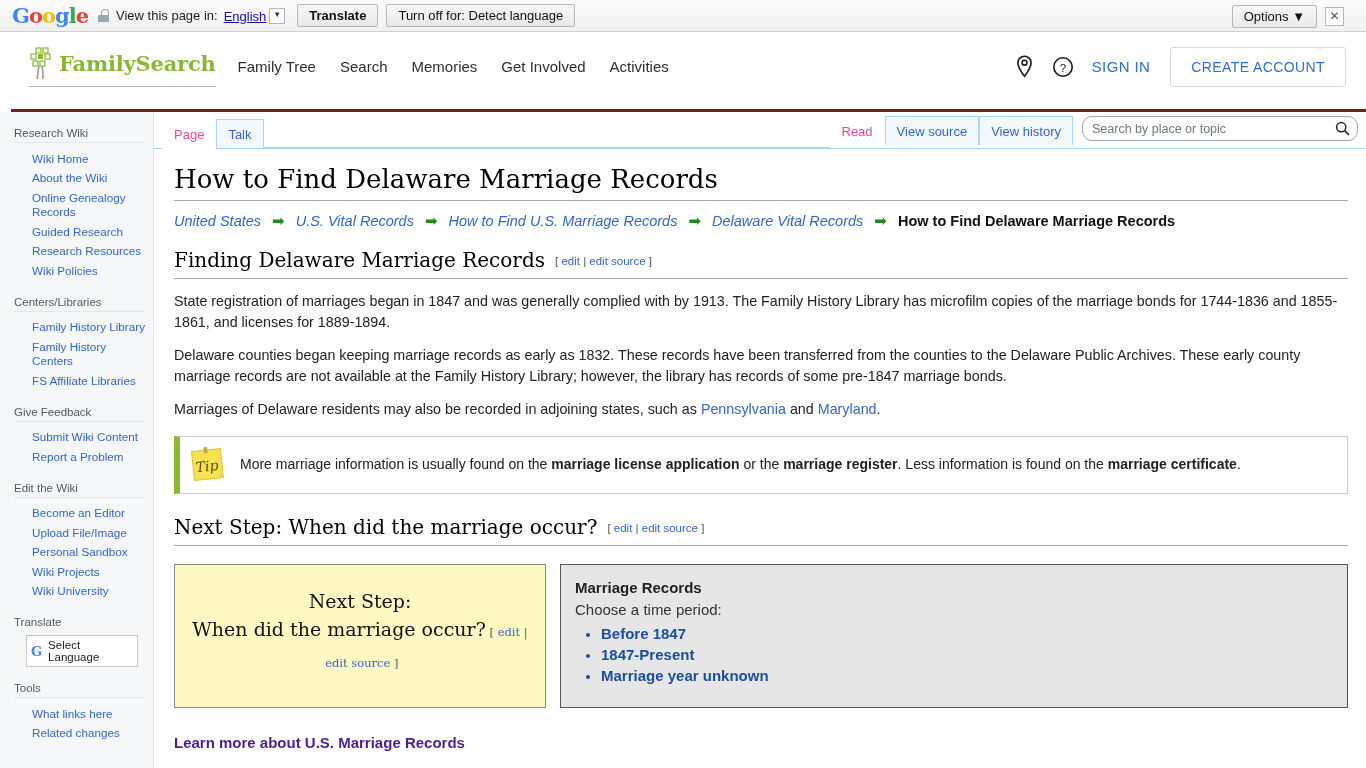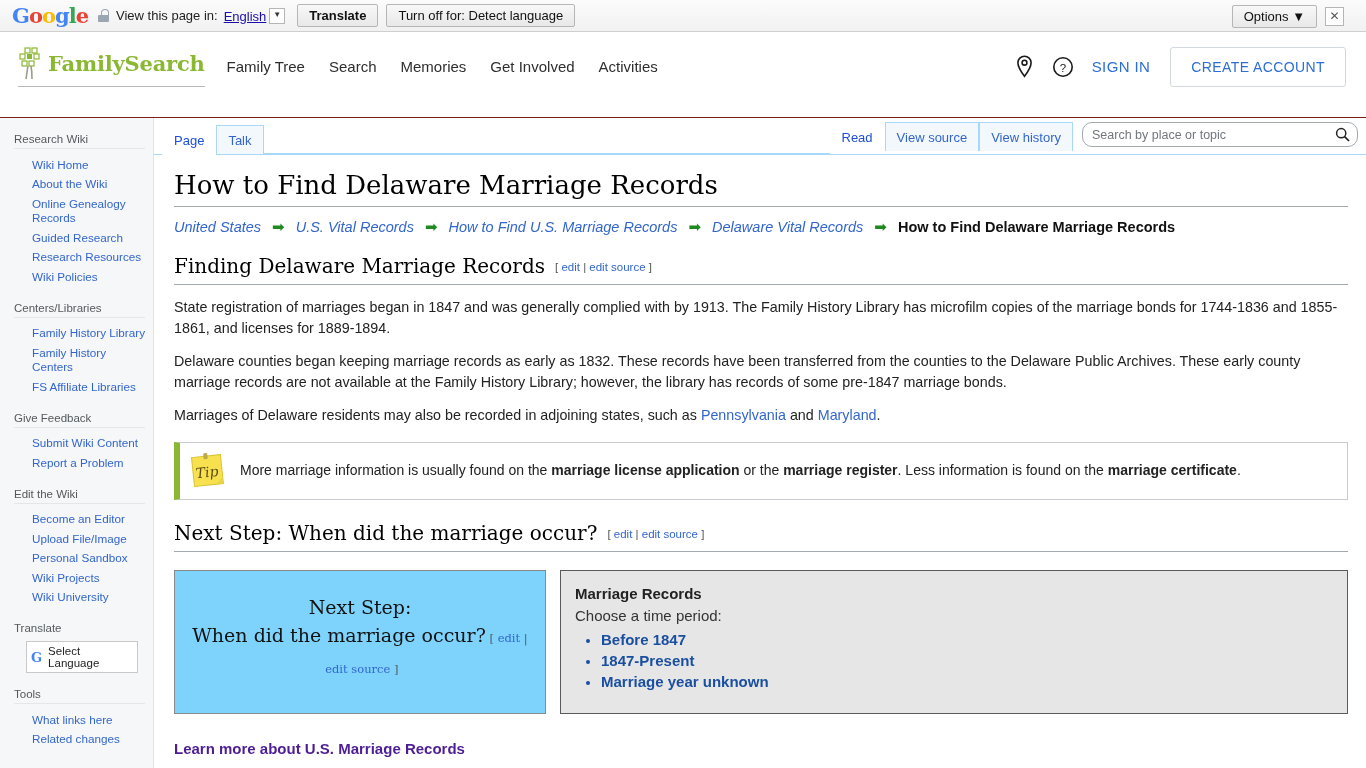--- a/index.html
+++ b/index.html
@@ -32,22 +32,22 @@
     font-size:13px;color:#111;background:linear-gradient(to bottom,#f8f8f8,#e8e8e8);
     border:1px solid #b6b6b6;border-radius:2px;padding:3px 11px;margin-right:8px;cursor:pointer;
     font-family:"Liberation Sans",sans-serif;
   }
   .gbtn.bold{font-weight:bold;}
   .gright{position:absolute;right:22px;top:0;height:32px;display:flex;align-items:center;}
   .gclose{width:17px;height:17px;border:1px solid #b5b5b5;background:#fff;margin-left:8px;
           display:flex;align-items:center;justify-content:center;font-size:12px;color:#555;cursor:pointer;}
 
   
-  .fsheader{height:69px;border-bottom:1px solid #7f1d1d;background:#fff;
-            display:flex;align-items:center;padding:0 20px 16px 18px;position:relative;}
+  .fsheader{height:69px;border-bottom:3px solid #7f1d1d;background:#fff;
+            display:flex;align-items:center;padding:0 20px 8px 18px;position:relative;margin-left:11px;}
   .logoblock{display:flex;align-items:flex-end;margin-right:22px;}
   .logowrap{position:relative;padding-bottom:6px;border-bottom:1px solid #b9b9b9;display:flex;align-items:center;}
   .treeicon{width:28px;height:34px;margin-right:2px;}
   .logotext{font-family:"DejaVu Serif","Liberation Serif",serif;font-size:21px;font-weight:bold;
             color:#8ab833;letter-spacing:-0.2px;line-height:1;}
   .navitem{font-size:15px;color:#2e2e2e;margin-right:24px;cursor:pointer;white-space:nowrap;}
   .hright{position:absolute;right:20px;top:0;height:69px;display:flex;align-items:center;}
   .hicon{margin-right:18px;cursor:pointer;display:flex;align-items:center;}
   .signin{font-size:15px;color:#2c6ed5;letter-spacing:0.4px;margin-right:20px;cursor:pointer;}
   .createacct{font-size:14px;color:#2c6ed5;letter-spacing:0.4px;border:1px solid #d3d8de;
@@ -65,21 +65,21 @@
   .glogo-sm{font-family:"DejaVu Serif",serif;font-weight:bold;font-size:13px;margin-right:6px;line-height:1;}
 
   .content{flex:1;background:#fff;position:relative;min-width:0;}
 
   
   .tabrow{display:flex;align-items:flex-end;height:36px;border-bottom:1px solid #a7d7f9;
           padding:0 8px 0 8px;position:relative;background:#fff;}
   .tabs-left{display:flex;align-items:flex-end;height:100%;}
   .tab{font-size:13px;padding:7px 11px 6px 11px;cursor:pointer;line-height:15px;
        border:1px solid #a7d7f9;border-bottom:none;background:#f3f8fd;color:#3366cc;}
-  .tab.active{background:#fff;color:#1d4ed8;border-color:transparent;border-bottom:1px solid #fff;
+  .tab.active{background:#fff;color:#ec4899;border-color:transparent;border-bottom:1px solid #fff;
               position:relative;top:1px;}
   .tabspace{flex:1;border-bottom:1px solid #a7d7f9;}
   .tabs-right{display:flex;align-items:center;height:100%;}
   .searchbox{display:flex;align-items:center;border:1px solid #a2a9b1;border-radius:10px;background:#fff;
              height:25px;width:276px;margin-left:9px;margin-bottom:3px;padding:0 7px;box-sizing:border-box;}
   .searchbox input{border:none;outline:none;flex:1;font-size:12.5px;color:#222;
                    font-family:"Liberation Sans",sans-serif;background:transparent;}
   .searchbox input::placeholder{color:#72777d;}
 
   .page{padding:14px 18px 0 20px;}
@@ -100,21 +100,21 @@
   p.para a{color:#3366cc;text-decoration:none;cursor:pointer;}
 
   
   .tipbox{display:flex;align-items:center;border:1px solid #c8ccd1;border-left:6px solid #8ab833;
           margin:16px 0 0 0;padding:8px 10px 8px 8px;min-height:40px;box-sizing:border-box;}
   .tipicon{width:40px;height:40px;flex:0 0 40px;margin-right:12px;}
   .tiptext{font-size:14px;line-height:21px;color:#222;}
 
   
   .stepwrap{display:flex;margin-top:18px;gap:0;}
-  .stepbox{width:372px;flex:0 0 372px;background:#7dd3fc;border:1px solid #8a8a8a;box-sizing:border-box;
+  .stepbox{width:372px;flex:0 0 372px;background:#fef9c3;border:1px solid #8a8a8a;box-sizing:border-box;
            padding:22px 12px 30px 12px;text-align:center;}
   .stepbox .l1{font-family:"DejaVu Serif","Liberation Serif",serif;font-size:19px;color:#111;line-height:28px;}
   .stepbox .l2{font-family:"DejaVu Serif","Liberation Serif",serif;font-size:19px;color:#111;line-height:28px;}
   .stepbox .el{font-size:11.5px;color:#54595d;}
   .stepbox .el a{color:#3366cc;text-decoration:none;}
   .mrbox{flex:1;margin-left:14px;border:1px solid #5a5a5a;background:#e6e6e6;box-sizing:border-box;
          padding:12px 14px 10px 14px;}
   .mrtitle{font-size:15px;font-weight:bold;color:#222;line-height:22px;}
   .mrsub{font-size:15px;color:#333;line-height:22px;margin-bottom:2px;}
   .mrlist{margin:0;padding-left:26px;list-style:disc;}

